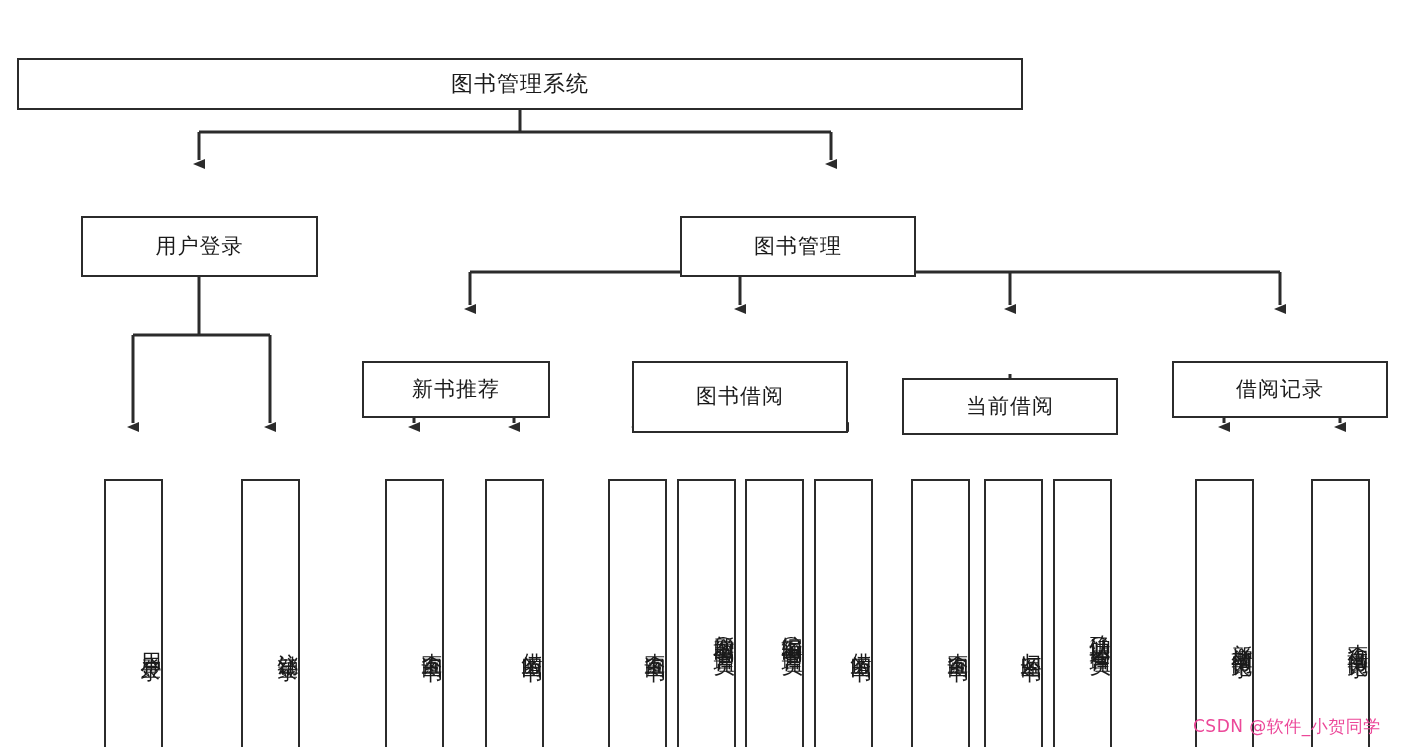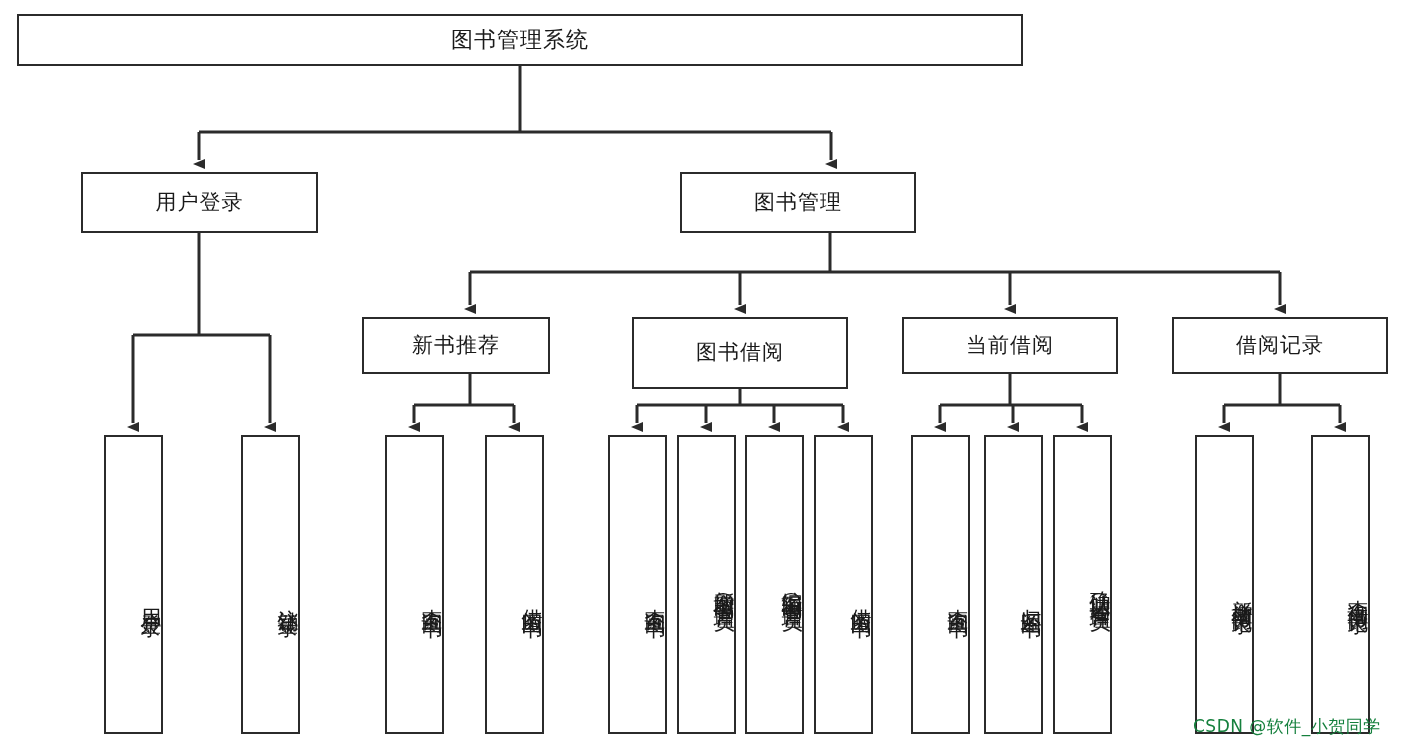--- a/index.html
+++ b/index.html
@@ -27,20 +27,21 @@
   }
   .node {
     position: absolute;
     box-sizing: border-box;
     background: #ffffff;
     border: 2px solid #2b2b2b;
     display: flex;
     align-items: center;
     justify-content: center;
     color: #1a1a1a;
+    margin-top: 44px;
   }
   .node.horiz {
     font-size: 21px;
     line-height: 1.2;
     letter-spacing: 1px;
   }
   .node.root {
     font-size: 22px;
   }
   .node.vert {
@@ -54,21 +55,21 @@
     line-height: 1.0;
   }
   .node.vert .vtext {
     writing-mode: vertical-rl;
     text-orientation: upright;
     display: block;
   }
   .watermark {
     position: absolute;
     font-size: 17px;
-    color: #15803d;
+    color: #ec4899;
     letter-spacing: 0.5px;
     white-space: nowrap;
     font-family: "DejaVu Sans", "Liberation Sans", sans-serif;
   }
 </style>
 </head>
 <body>
 
 <div id="canvas">
 
@@ -137,21 +138,21 @@
   <div class="node horiz" style="left:680px; top:172px; width:236px; height:61px;">
     <span>图书管理</span>
   </div>
 
   <div class="node horiz" style="left:362px; top:317px; width:188px; height:57px;">
     <span>新书推荐</span>
   </div>
   <div class="node horiz" style="left:632px; top:317px; width:216px; height:72px;">
     <span>图书借阅</span>
   </div>
-  <div class="node horiz" style="left:902px; top:317px; width:216px; height:57px;">
+  <div class="node horiz" style="left:902px; top:334px; width:216px; height:57px;">
     <span>当前借阅</span>
   </div>
   <div class="node horiz" style="left:1172px; top:317px; width:216px; height:57px;">
     <span>借阅记录</span>
   </div>
 
   <div class="node vert" style="left:104px; top:435px; width:59px; height:299px;">
     <span class="vtext">用户登录</span>
   </div>
   <div class="node vert" style="left:241px; top:435px; width:59px; height:299px;">

